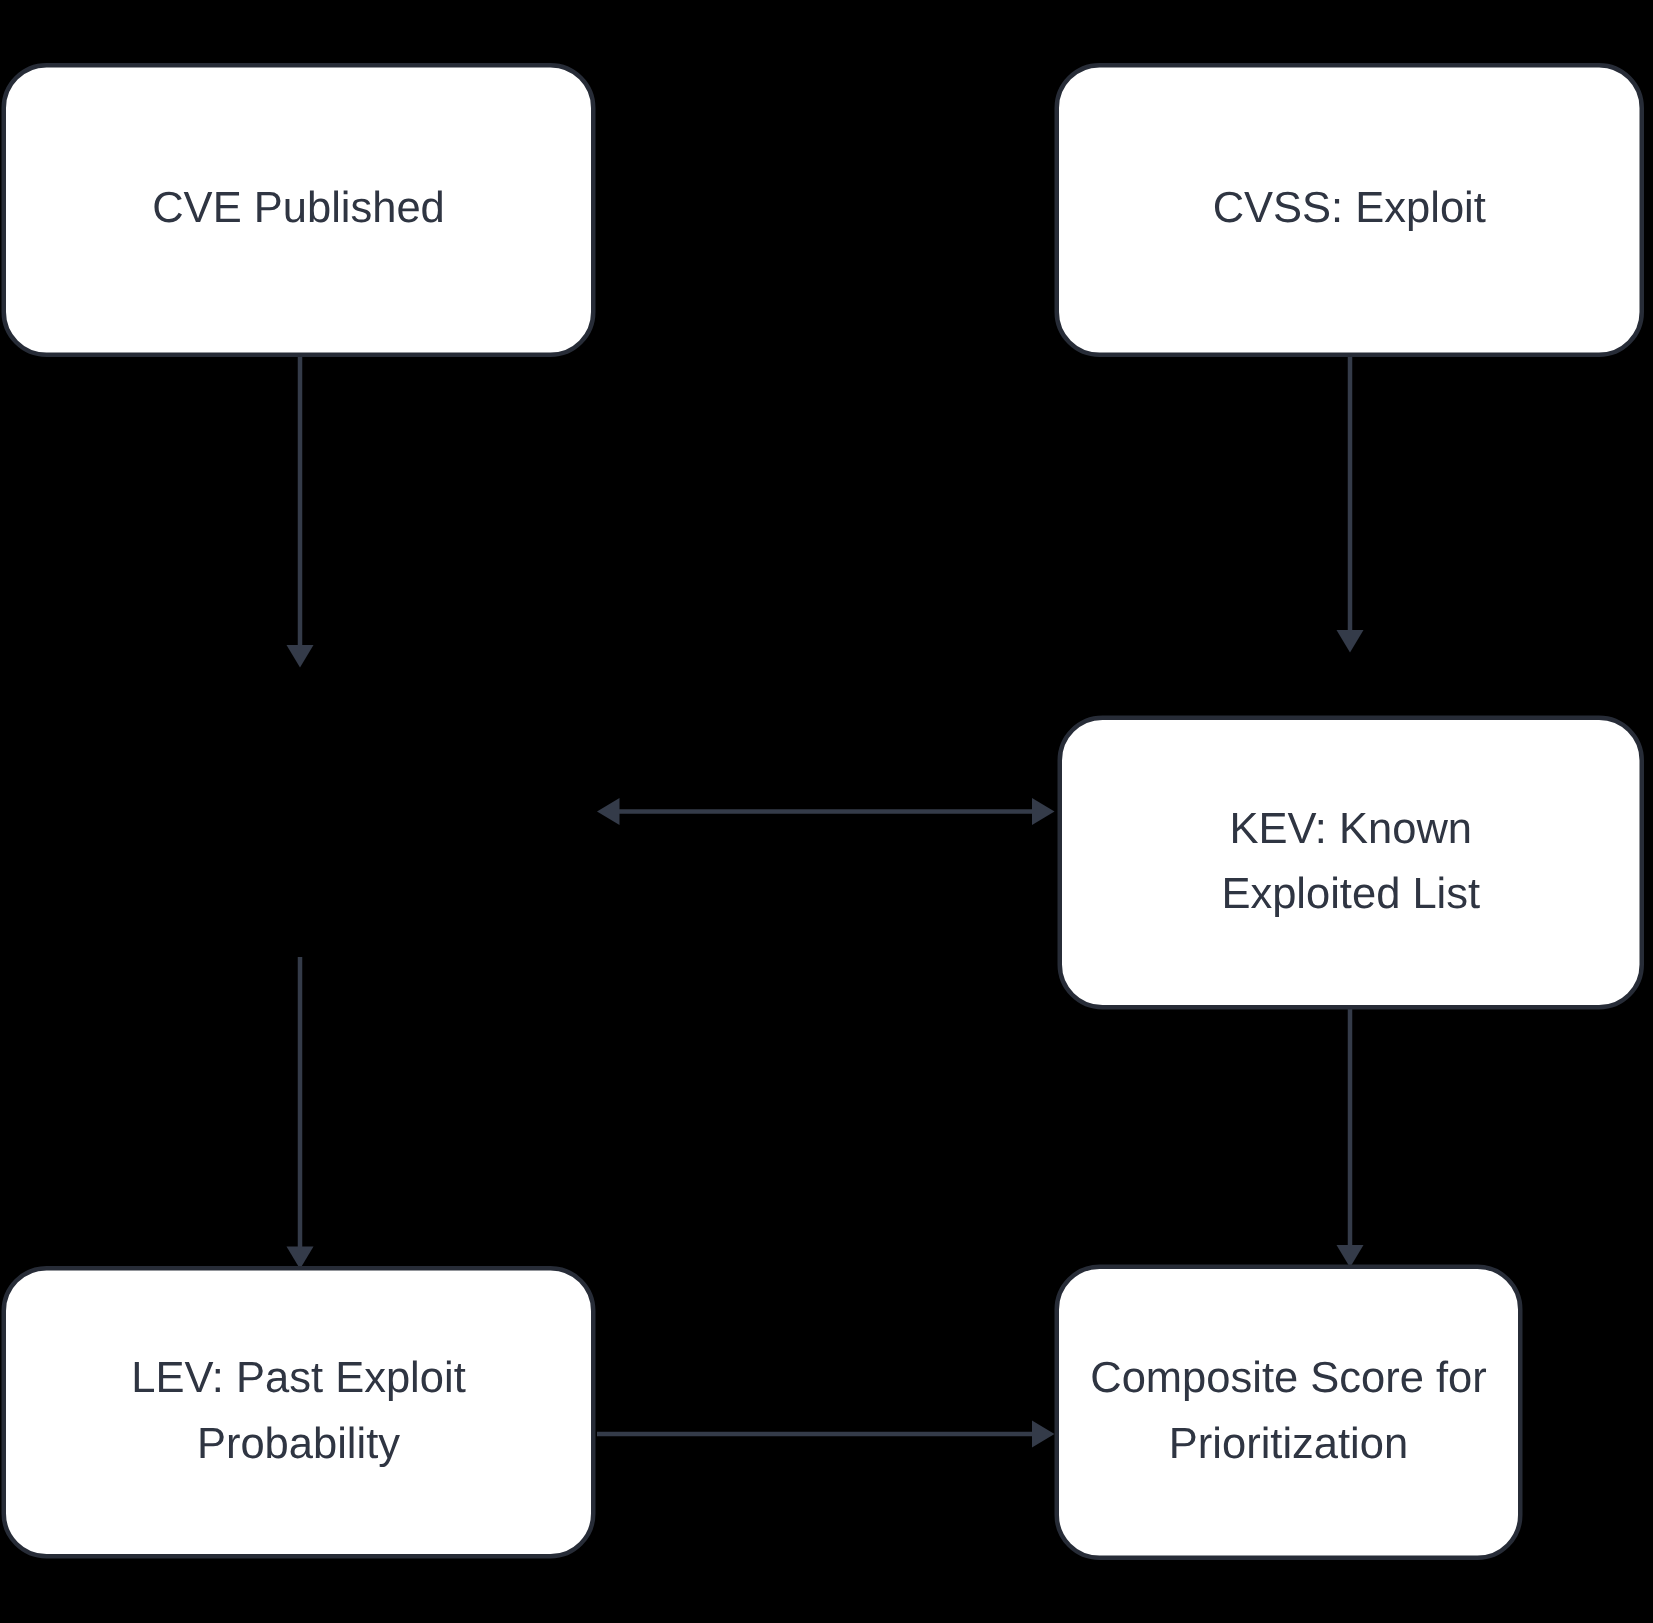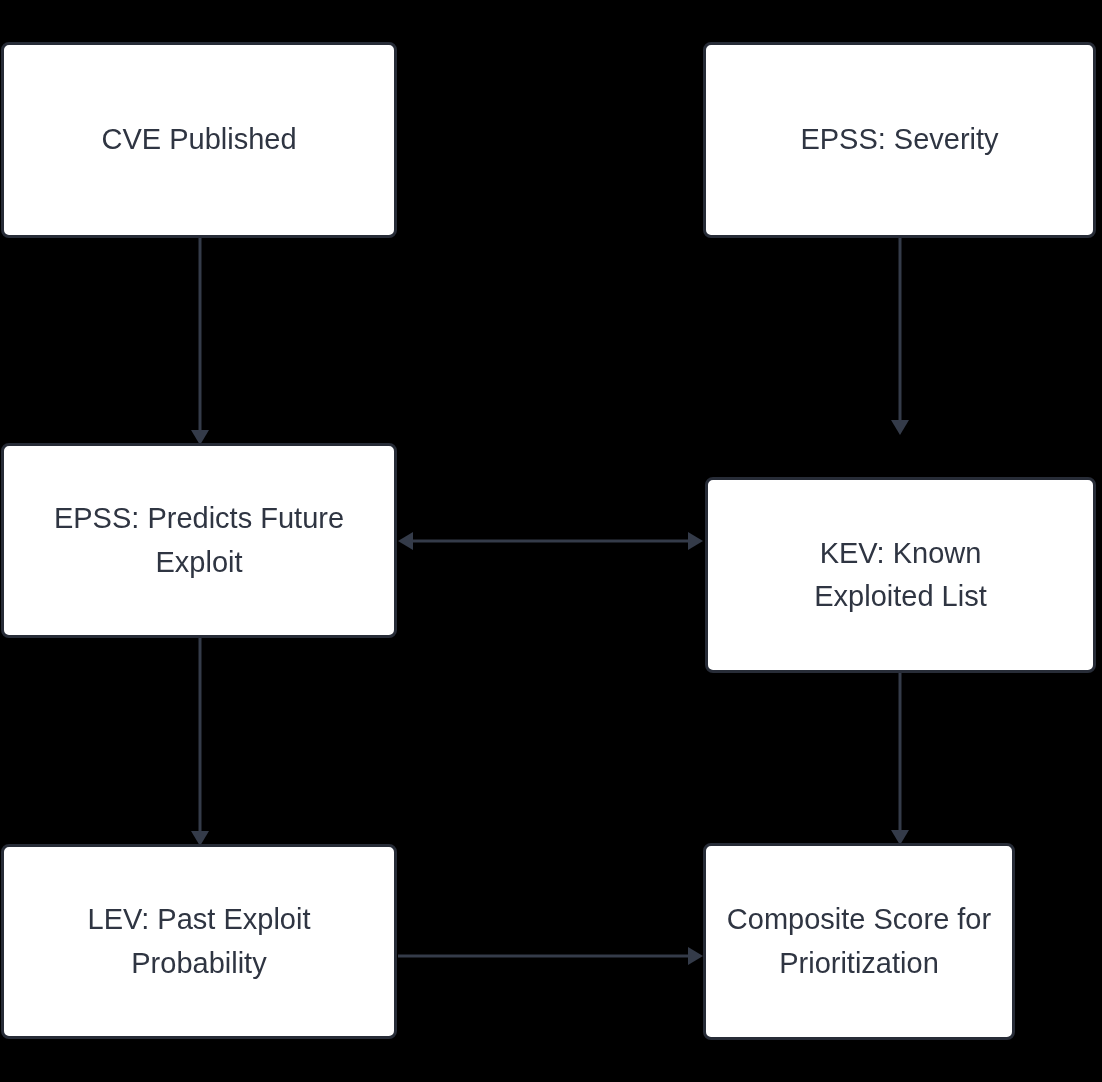--- a/index.html
+++ b/index.html
@@ -13,21 +13,21 @@
     height: 1082px;
     background: #000000;
     overflow: hidden;
     font-family: "Liberation Sans", sans-serif;
   }
   .node {
     position: absolute;
     box-sizing: border-box;
     background: #ffffff;
     border: 3px solid #272c37;
-    border-radius: 8px;
+    border-radius: 30px;
     display: flex;
     align-items: center;
     justify-content: center;
     text-align: center;
     color: #2f3542;
     font-size: 29px;
     line-height: 1.5;
   }
   .node .label {
     white-space: pre-line;
@@ -87,27 +87,23 @@
       <line x1="398" y1="956" x2="691" y2="956"></line>
       <polygon points="703,956 688,947 688,965"></polygon>
     </g>
   </svg>
 
   <div class="node" id="node-cve">
     <span class="label">CVE Published</span>
   </div>
 
   <div class="node" id="node-cvss">
-    <span class="label">EPSS: Severity</span>
+    <span class="label">CVSS: Exploit</span>
   </div>
 
-  <div class="node" id="node-epss">
-    <span class="label">EPSS: Predicts Future
-Exploit</span>
-  </div>
 
   <div class="node" id="node-kev">
     <span class="label">KEV: Known
 Exploited List</span>
   </div>
 
   <div class="node" id="node-lev">
     <span class="label">LEV: Past Exploit
 Probability</span>
   </div>

